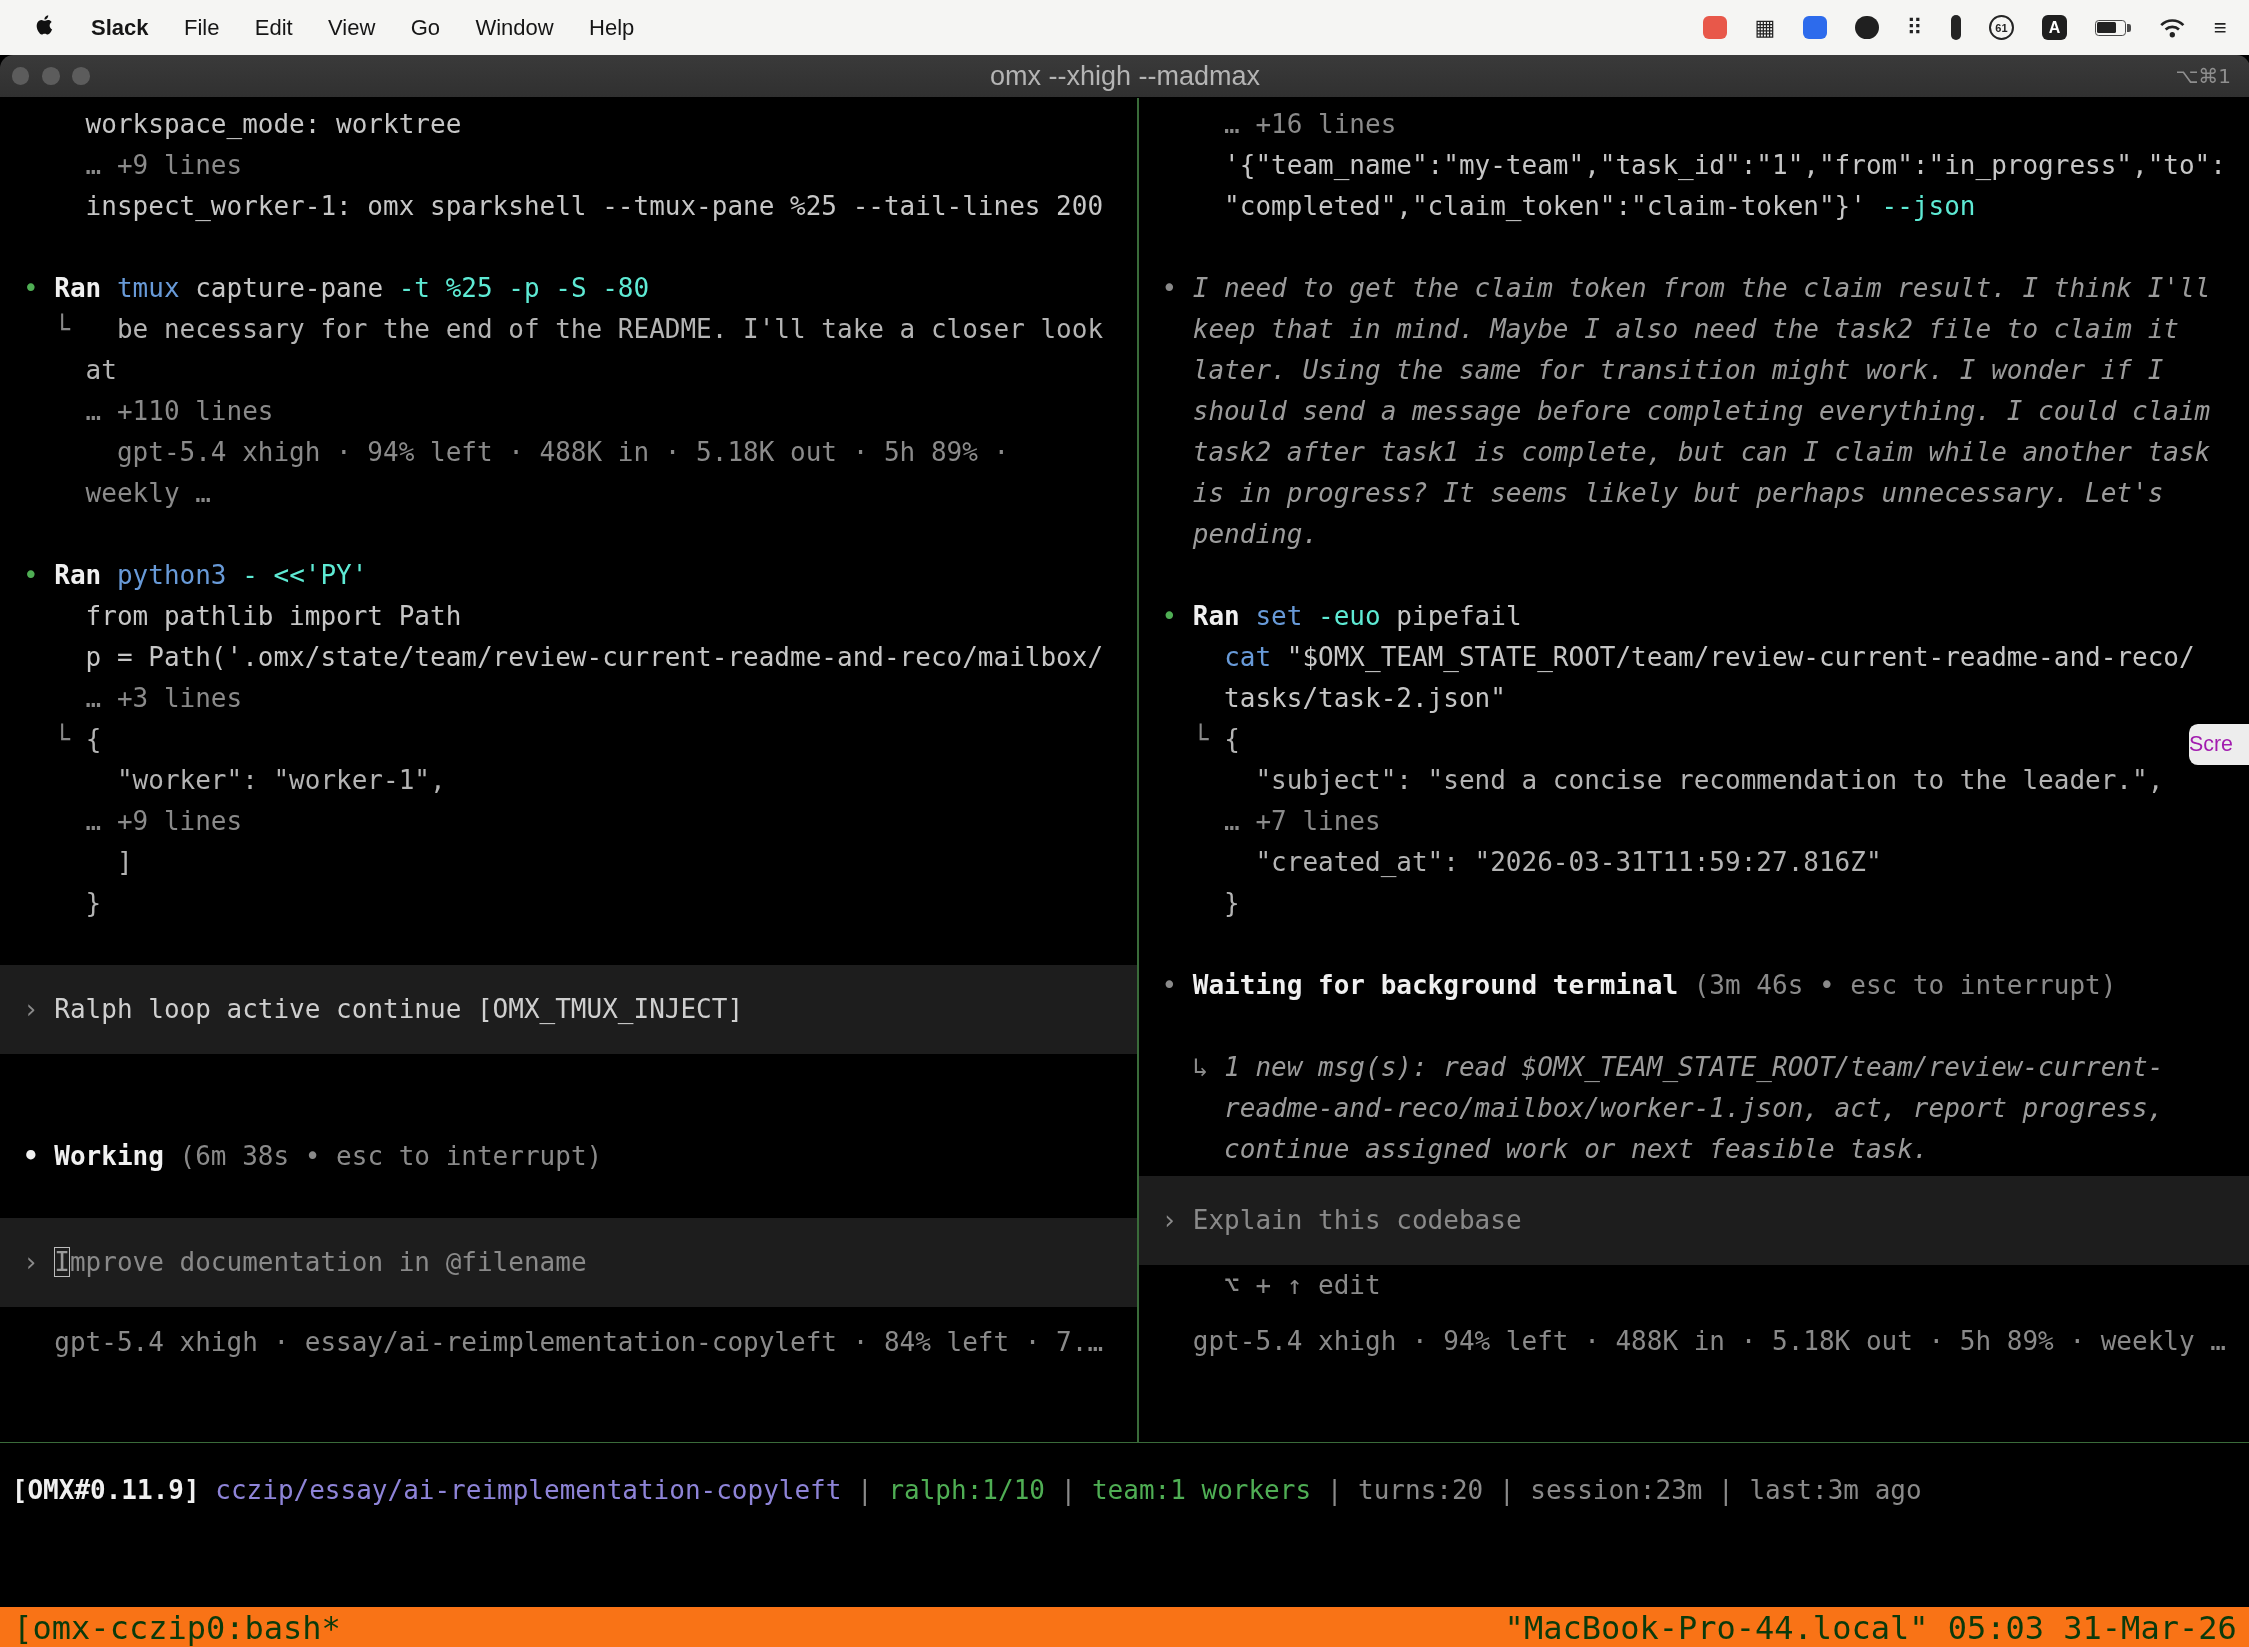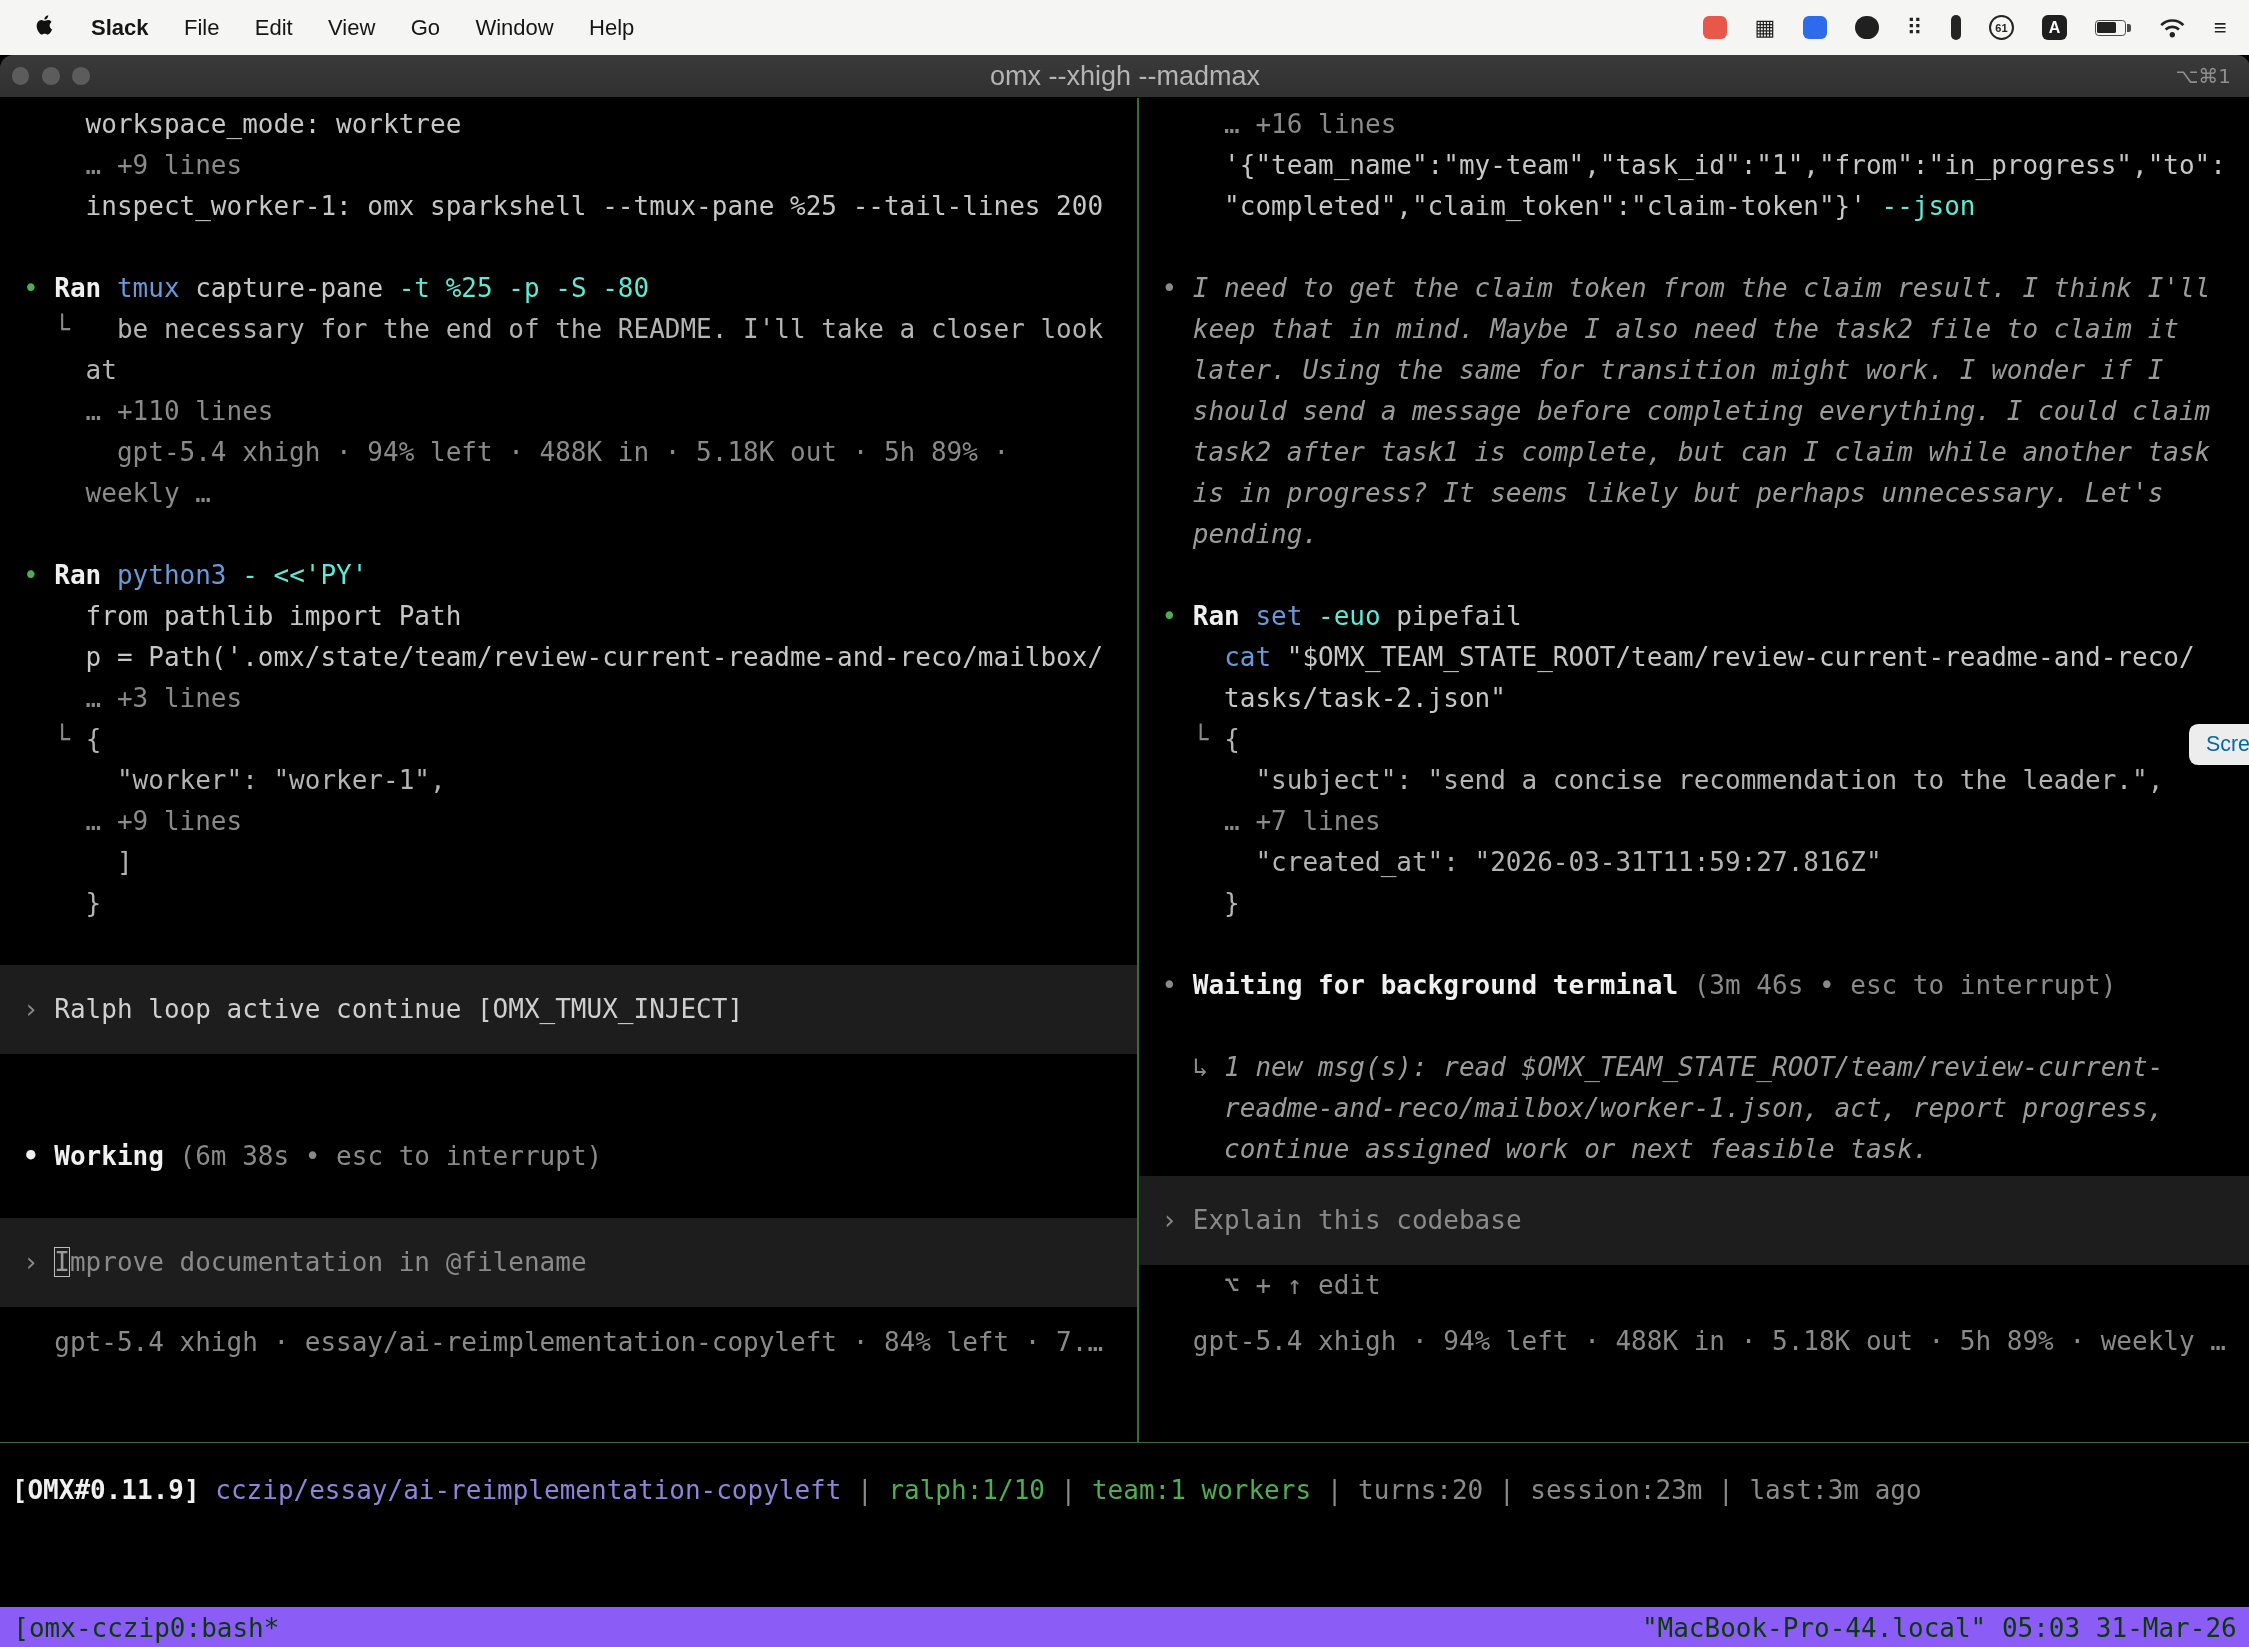--- a/index.html
+++ b/index.html
@@ -60,27 +60,27 @@
   .s-blue{color:#689ad8}
   .s-red{color:#5eead4}
   .s-italic{color:#9b9b9b;font-style:italic}
   .s-bandtext{color:#cfcfcf}
   .s-purple{color:#8e84d8}
   .cursor{color:#9a9a9a;outline:1.5px solid #bcbcbc;outline-offset:-1.5px}
 
   .session{flex:1;padding:26.6px 0 0 11.8px;font-size:26px}
   .session .tl{padding-left:0}
 
-  .tmuxbar{flex:0 0 41px;background:#8b5cf6;color:#0b3a0b;display:flex;align-items:center;
-           justify-content:space-between;padding:0 13.3px;font-size:26px;white-space:pre}
+  .tmuxbar{flex:0 0 41px;background:#f97316;color:#0b3a0b;display:flex;align-items:center;
+           justify-content:space-between;padding:0 13.3px;font-size:32px;white-space:pre}
 
   
   .chip{position:absolute;top:724px;right:0;width:61px;height:41px;background:#ededed;
-        border-radius:8.9px 0 0 8.9px;color:#0369a1;font-family:"Liberation Sans",sans-serif;
-        font-size:21.4px;display:flex;align-items:center;padding-left:17px;overflow:hidden;
+        border-radius:8.9px 0 0 8.9px;color:#a21caf;font-family:"Liberation Sans",sans-serif;
+        font-size:21.4px;display:flex;align-items:center;padding-left:0;overflow:hidden;
         box-shadow:0 1.5px 8.9px rgba(0,0,0,.55);z-index:10}
 </style>
 </head>
 <body>
 
 <div class="menubar">
   <span class="apple-wrap">
     <span>
       <svg width="22" height="22" viewBox="0 0 24 24" fill="#111">
           <path d="M17.05 12.54c0-2.62 2.14-3.88 2.24-3.94-1.22-1.79-3.12-2.03-3.79-2.06-1.61-.16-3.15.95-3.97.95-.82 0-2.08-.93-3.42-.9-1.76.03-3.38 1.02-4.29 2.6-1.83 3.17-.47 7.86 1.31 10.44.87 1.26 1.91 2.68 3.27 2.63 1.31-.05 1.81-.85 3.39-.85 1.58 0 2.03.85 3.42.82 1.41-.03 2.3-1.28 3.16-2.55 1-1.46 1.41-2.87 1.43-2.94-.03-.01-2.74-1.05-2.75-4.2zM14.44 4.66c.72-.87 1.2-2.08 1.07-3.29-1.03.04-2.29.69-3.03 1.56-.67.77-1.25 2-1.09 3.18 1.15.09 2.33-.58 3.05-1.45z"></path>

